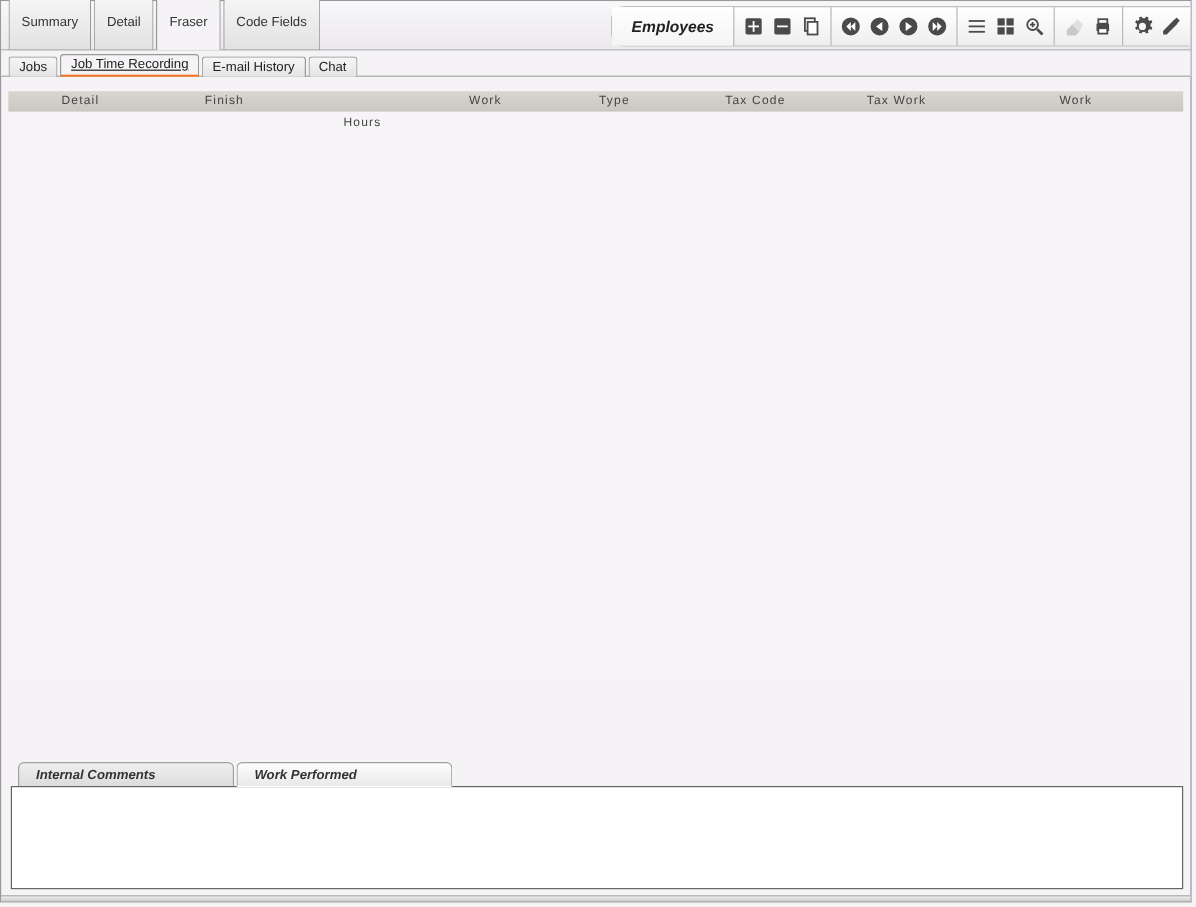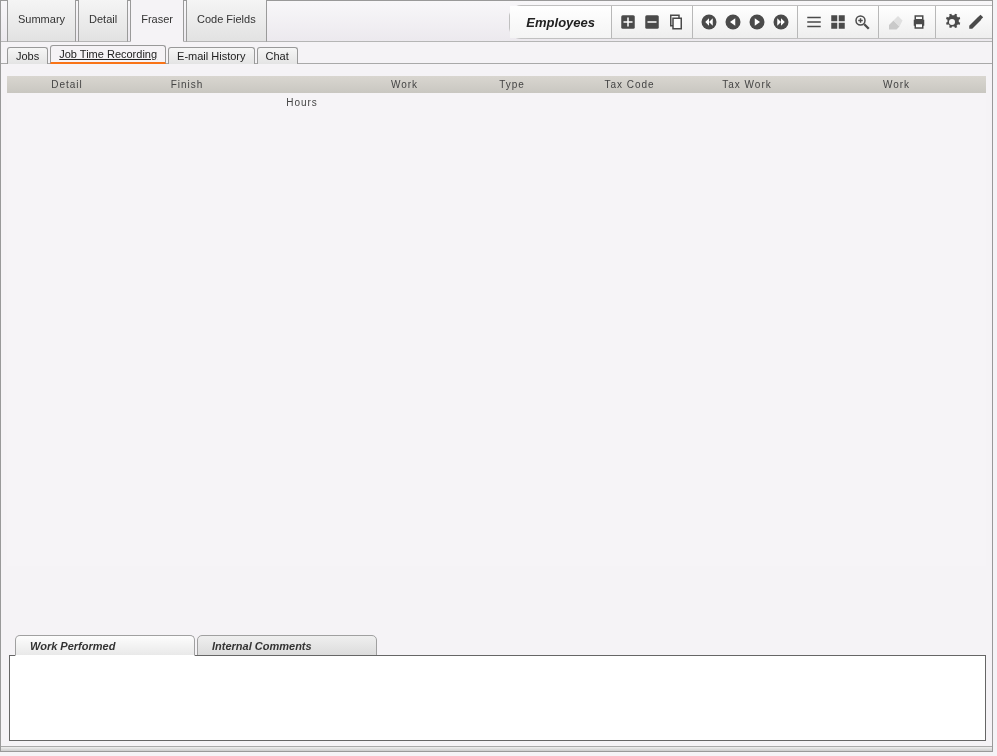--- a/index.html
+++ b/index.html
@@ -387,20 +387,20 @@
       <div class="th c-type">Type</div>
       <div class="th c-tax">Tax Code</div>
       <div class="th c-rate">Tax Work</div>
       <div class="th c-total">Work</div>
     </div>
     <div style="height:470px;"></div>
   </div>
 
   <div class="bottom-wrap">
     <div class="bottom-tabs">
+      <div class="b-tab">Internal Comments</div>
       <div class="b-tab active">Work Performed</div>
-      <div class="b-tab">Internal Comments</div>
     </div>
     <textarea class="comments" placeholder="" style=""></textarea>
   </div>
 
   <div class="bottom-border"></div>
 </div>
 
 </body></html>

